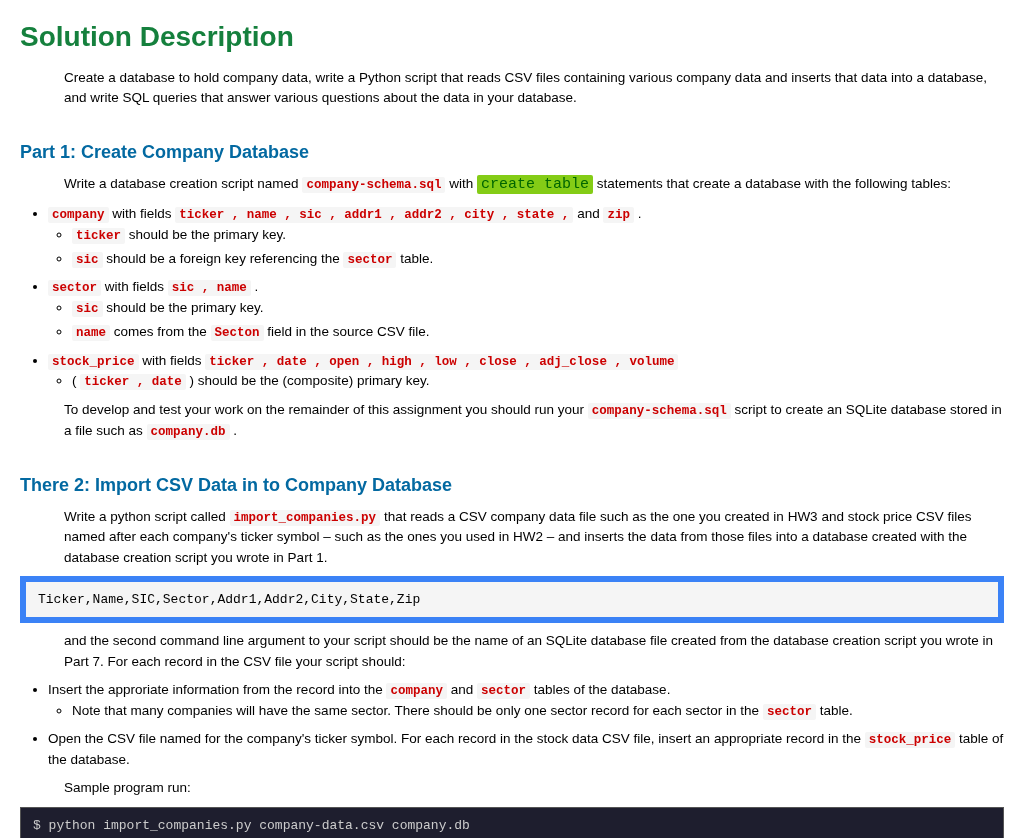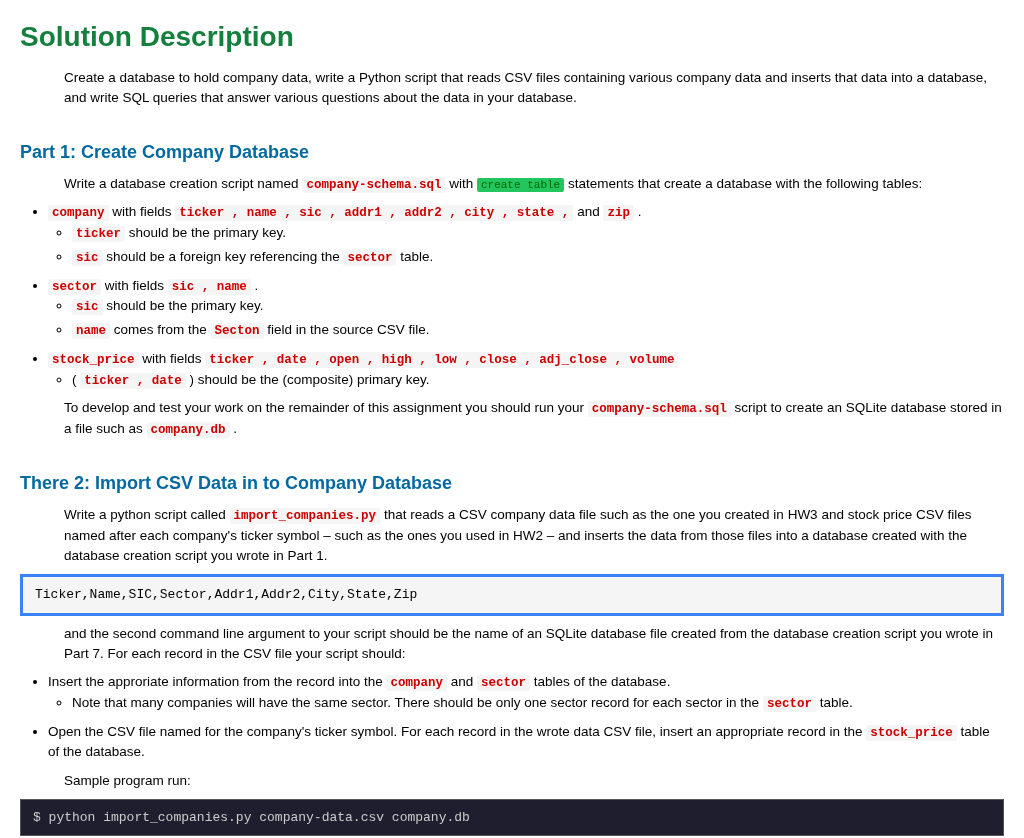--- a/index.html
+++ b/index.html
@@ -54,30 +54,30 @@
       font-family: 'Courier New', Courier, monospace;
       font-size: 12.5px;
       background: #f5f5f5;
       padding: 1px 4px;
       border-radius: 2px;
       font-weight: bold;
     }
     .code-green {
       color: #006600;
       font-family: 'Courier New', Courier, monospace;
-      font-size: 11px;
-      background: #22c55e;
+      font-size: 15px;
+      background: #84cc16;
       padding: 1px 4px;
       border-radius: 2px;
     }
     .code-block {
       font-family: 'Courier New', Courier, monospace;
       font-size: 13px;
       background: #f5f5f5;
-      border: 3px solid #3b82f6;
+      border: 6px solid #3b82f6;
       padding: 8px 12px;
       margin: 8px 0;
       white-space: pre;
       color: #000;
     }
     .code-block-dark {
       font-family: 'Courier New', Courier, monospace;
       font-size: 13px;
       background: #1e1e2e;
       border: 1px solid #555;
@@ -192,21 +192,21 @@
       <span> tables of the database.</span>
       <ul>
         <li>
           <span>Note that many companies will have the same sector. There should be only one sector record for each sector in the </span>
           <code class="code-red">sector</code>
           <span> table.</span>
         </li>
       </ul>
     </li>
     <li>
-      <span>Open the CSV file named for the company's ticker symbol. For each record in the wrote data CSV file, insert an appropriate record in the </span>
+      <span>Open the CSV file named for the company's ticker symbol. For each record in the stock data CSV file, insert an appropriate record in the </span>
       <code class="code-red">stock_price</code>
       <span> table of the database.</span>
     </li>
   </ul>
 
   <p>Sample program run:</p>
 
   <div class="code-block-dark">$ python import_companies.py company-data.csv company.db</div>
 
 </div>

